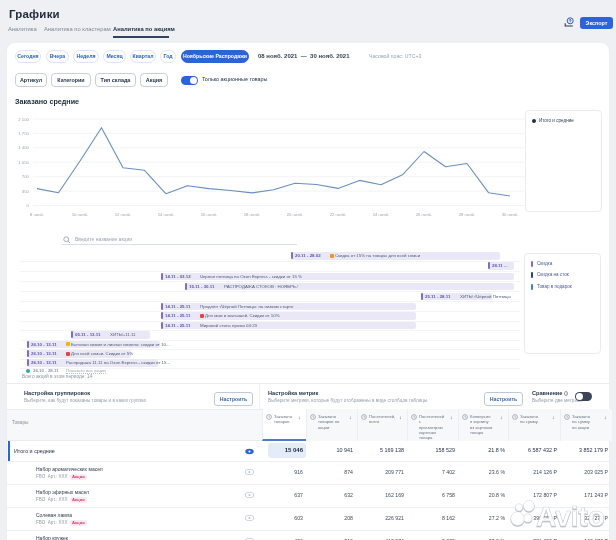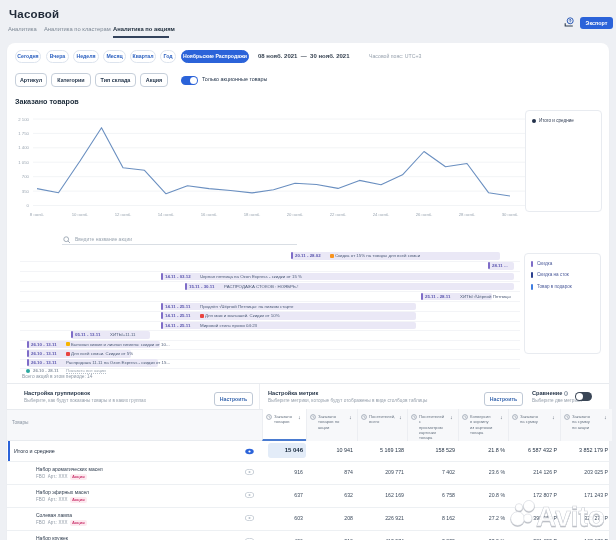--- a/index.html
+++ b/index.html
@@ -37,21 +37,21 @@
 .hlab{font-size:4.2px;color:#6a7684;line-height:1.25;text-align:left;white-space:normal}
 .val{font-size:5.2px;color:#3c4a5c;text-align:right}
 .rowline{position:absolute;left:7px;width:602px;height:1px;background:#edf0f3}
 .pname{font-size:5px;color:#2c3a4c}
 .psub{font-size:4.5px;color:#929ca8}
 .em{display:inline-block;width:4px;height:4px;border-radius:1px;margin:0 1px 0 0;vertical-align:-0.5px}
 .badge{display:inline-block;background:#fdeaf0;color:#cc3b72;font-size:4.2px;font-weight:bold;border-radius:2px;padding:0 2px;line-height:6px}
 </style>
 </head>
 <body>
-<div class="abs title">Часовой</div>
+<div class="abs title">Графики</div>
 <div class="abs tab" style="left:8px">Аналитика</div>
 <div class="abs tab" style="left:44px">Аналитика по кластерам</div>
 <div class="abs tab active" style="left:113px">Аналитика по акциям</div>
 <div class="abs tabline"></div>
 <svg class="abs" style="left:563px;top:16px" width="12" height="12" viewBox="0 0 12 12">
  <circle cx="7.2" cy="4.8" r="3" stroke="#2d5cb8" stroke-width="1" fill="none"></circle>
  <path d="M7.2 6.3 V3.3 M6 4.4 L7.2 3.2 L8.4 4.4" stroke="#2d5cb8" stroke-width=".8" fill="none"></path>
  <path d="M2.2 7.2 v2.8 h7.6" stroke="#2b3a4e" stroke-width="1.1" fill="none"></path>
 </svg>
 <div class="abs expbtn">Экспорт</div>
@@ -70,21 +70,21 @@
 
 <div class="fbtn" style="left:15px;width:32px">Артикул</div>
 <div class="fbtn" style="left:51px;width:40px">Категории</div>
 <div class="fbtn" style="left:95px;width:41px">Тип склада</div>
 <div class="fbtn" style="left:140px;width:28px">Акция</div>
 <div class="toggle" style="left:181px;top:76px;background:#2b63d9">
     <span class="knob" style="left:9px"></span>
   </div>
 <div class="abs toglabel" style="left:202px">Только акционные товары</div>
 
-<div class="abs h2">Заказано товаров</div>
+<div class="abs h2">Заказано средние</div>
 
 <svg class="abs" style="left:0;top:105px" width="616" height="115" viewBox="0 0 616 115">
     <line x1="33" y1="14.0" x2="525" y2="14.0" stroke="#f2f4f6" stroke-width="1"></line>
     <text x="29" y="15.5" font-size="4.3" fill="#9aa5b1" text-anchor="end">2 100</text>
     <line x1="33" y1="28.4" x2="525" y2="28.4" stroke="#f2f4f6" stroke-width="1"></line>
     <text x="29" y="29.9" font-size="4.3" fill="#9aa5b1" text-anchor="end">1 750</text>
     <line x1="33" y1="42.8" x2="525" y2="42.8" stroke="#f2f4f6" stroke-width="1"></line>
     <text x="29" y="44.3" font-size="4.3" fill="#9aa5b1" text-anchor="end">1 400</text>
     <line x1="33" y1="57.2" x2="525" y2="57.2" stroke="#f2f4f6" stroke-width="1"></line>
     <text x="29" y="58.8" font-size="4.3" fill="#9aa5b1" text-anchor="end">1 050</text>

